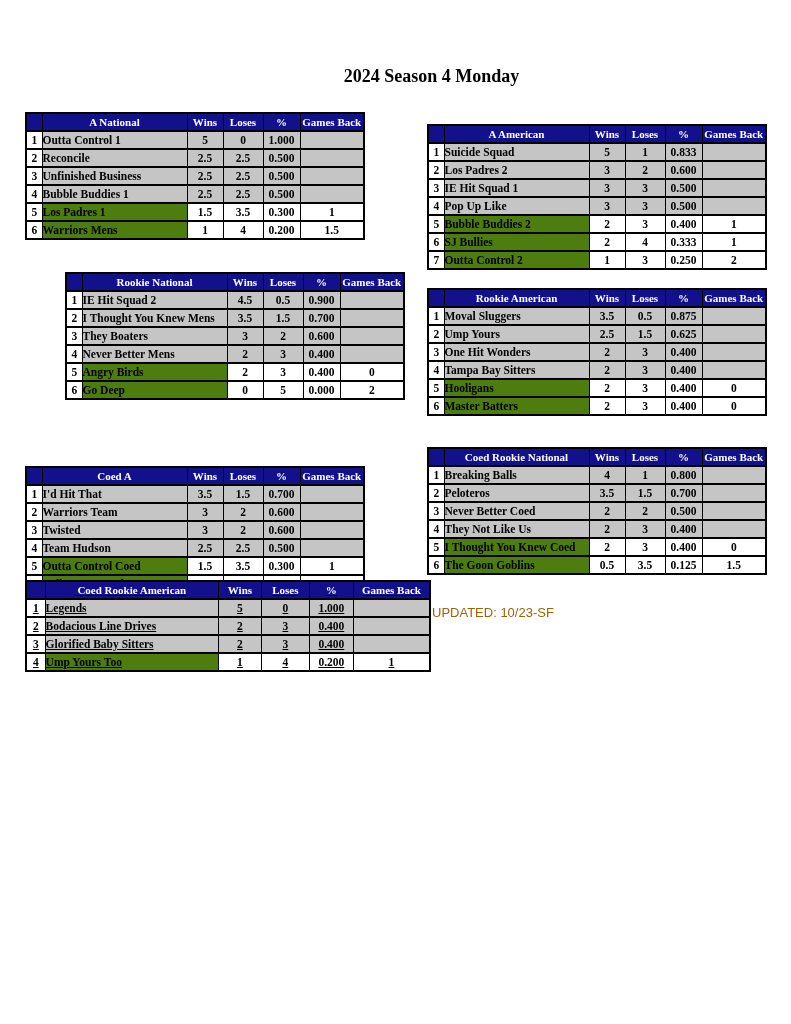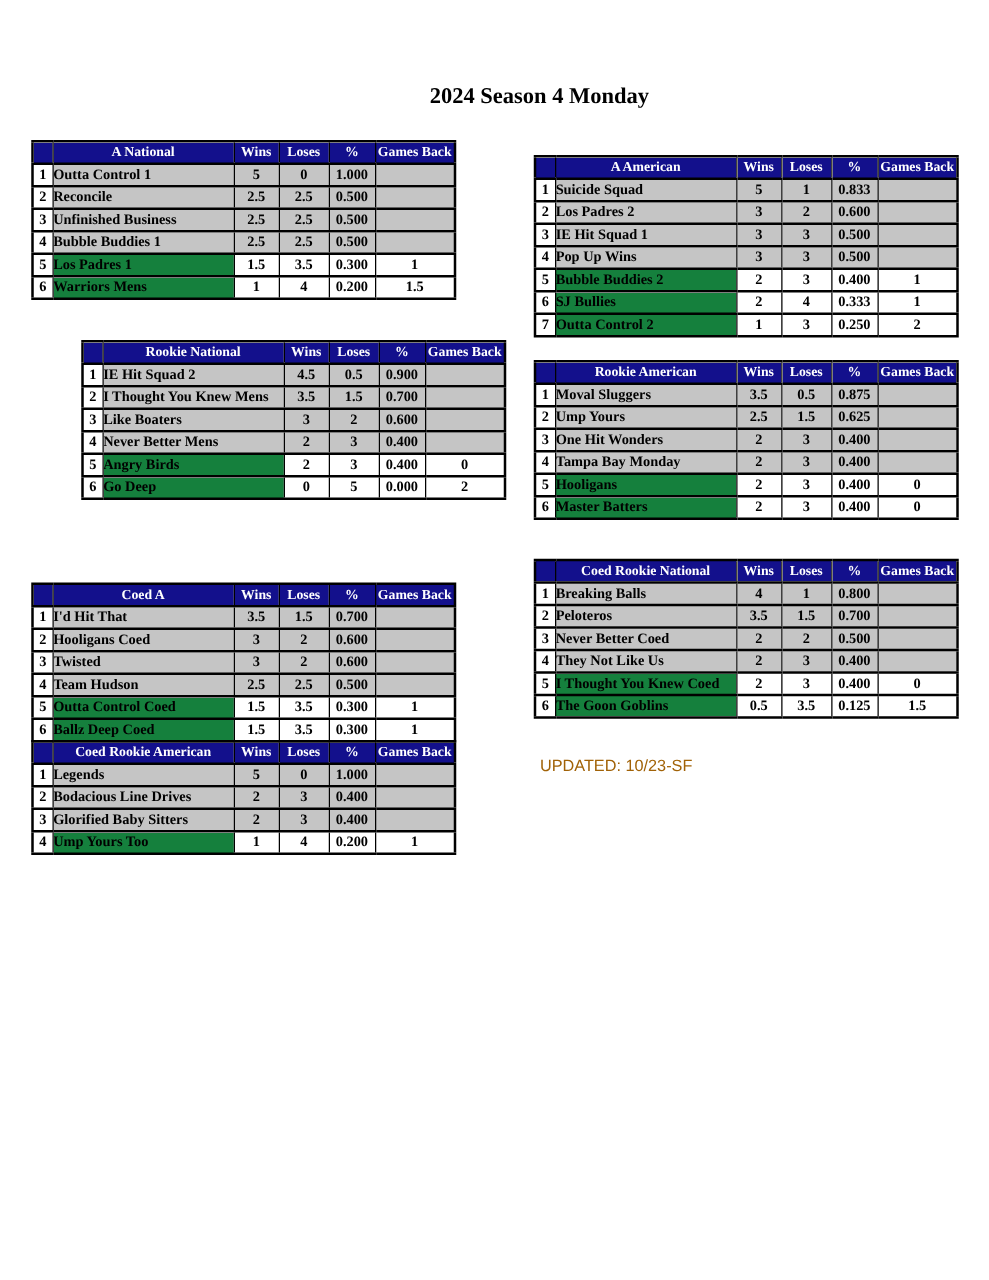--- a/index.html
+++ b/index.html
@@ -47,21 +47,21 @@
     text-align: center;
     font-size: 11px;
   }
   col.c-rank  { width: 16px; }
   col.c-name  { width: 145px; }
   col.c-wins  { width: 36px; }
   col.c-loses { width: 40px; }
   col.c-pct   { width: 37px; }
   col.c-gb    { width: 64px; }
   .rank-cell { text-align: center; background: #ffffff; }
-  .team-cell { text-align: left; padding: 0 3px; background: #15803d; }
+  .team-cell { text-align: left; padding: 0 3px; background: #4d7c0f; }
   .num-cell  { text-align: center; background: #ffffff; }
   tr.shaded .team-cell, tr.shaded .num-cell { background: var(--shade-bg, #c5c5c5); }
   .updated {
     position: absolute;
     left: 432px;
     top: 605px;
     font-family: "Liberation Sans", sans-serif;
     font-size: 13px;
     color: #a16207;
   }
@@ -185,21 +185,21 @@
           <tr class="shaded">
             <td class="rank-cell">3</td>
             <td class="team-cell">IE Hit Squad 1</td>
             <td class="num-cell">3</td>
             <td class="num-cell">3</td>
             <td class="num-cell">0.500</td>
             <td class="num-cell"></td>
           </tr>
           <tr class="shaded">
             <td class="rank-cell">4</td>
-            <td class="team-cell">Pop Up Wins</td>
+            <td class="team-cell">Pop Up Like</td>
             <td class="num-cell">3</td>
             <td class="num-cell">3</td>
             <td class="num-cell">0.500</td>
             <td class="num-cell"></td>
           </tr>
           <tr>
             <td class="rank-cell">5</td>
             <td class="team-cell">Bubble Buddies 2</td>
             <td class="num-cell">2</td>
             <td class="num-cell">3</td>
@@ -258,21 +258,21 @@
           <tr class="shaded">
             <td class="rank-cell">2</td>
             <td class="team-cell">I Thought You Knew Mens</td>
             <td class="num-cell">3.5</td>
             <td class="num-cell">1.5</td>
             <td class="num-cell">0.700</td>
             <td class="num-cell"></td>
           </tr>
           <tr class="shaded">
             <td class="rank-cell">3</td>
-            <td class="team-cell">Like Boaters</td>
+            <td class="team-cell">They Boaters</td>
             <td class="num-cell">3</td>
             <td class="num-cell">2</td>
             <td class="num-cell">0.600</td>
             <td class="num-cell"></td>
           </tr>
           <tr class="shaded">
             <td class="rank-cell">4</td>
             <td class="team-cell">Never Better Mens</td>
             <td class="num-cell">2</td>
             <td class="num-cell">3</td>
@@ -339,21 +339,21 @@
           <tr class="shaded">
             <td class="rank-cell">3</td>
             <td class="team-cell">One Hit Wonders</td>
             <td class="num-cell">2</td>
             <td class="num-cell">3</td>
             <td class="num-cell">0.400</td>
             <td class="num-cell"></td>
           </tr>
           <tr class="shaded">
             <td class="rank-cell">4</td>
-            <td class="team-cell">Tampa Bay Monday</td>
+            <td class="team-cell">Tampa Bay Sitters</td>
             <td class="num-cell">2</td>
             <td class="num-cell">3</td>
             <td class="num-cell">0.400</td>
             <td class="num-cell"></td>
           </tr>
           <tr>
             <td class="rank-cell">5</td>
             <td class="team-cell">Hooligans</td>
             <td class="num-cell">2</td>
             <td class="num-cell">3</td>
@@ -396,21 +396,21 @@
           <tr class="shaded">
             <td class="rank-cell">1</td>
             <td class="team-cell">I'd Hit That</td>
             <td class="num-cell">3.5</td>
             <td class="num-cell">1.5</td>
             <td class="num-cell">0.700</td>
             <td class="num-cell"></td>
           </tr>
           <tr class="shaded">
             <td class="rank-cell">2</td>
-            <td class="team-cell">Hooligans Coed</td>
+            <td class="team-cell">Warriors Team</td>
             <td class="num-cell">3</td>
             <td class="num-cell">2</td>
             <td class="num-cell">0.600</td>
             <td class="num-cell"></td>
           </tr>
           <tr class="shaded">
             <td class="rank-cell">3</td>
             <td class="team-cell">Twisted</td>
             <td class="num-cell">3</td>
             <td class="num-cell">2</td>
@@ -511,21 +511,21 @@
             <td class="team-cell">The Goon Goblins</td>
             <td class="num-cell">0.5</td>
             <td class="num-cell">3.5</td>
             <td class="num-cell">0.125</td>
             <td class="num-cell">1.5</td>
           </tr>
         </tbody>
     </table>
   </div>
 
-  <div class="standings" style="left:25px; top:592px; width:338px;">
+  <div class="standings" style="left:25px; top:580px; width:406px;text-decoration:underline;">
     <table>
       <colgroup>
           <col class="c-rank">
           <col class="c-name">
           <col class="c-wins">
           <col class="c-loses">
           <col class="c-pct">
           <col class="c-gb">
         </colgroup>
       <thead>

